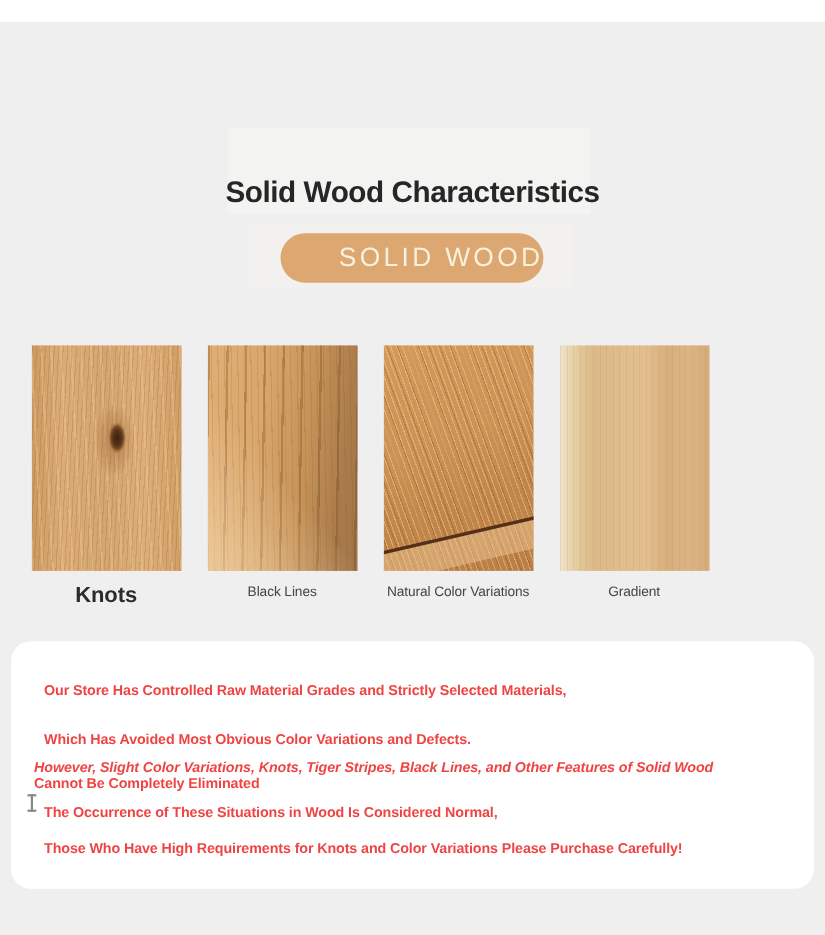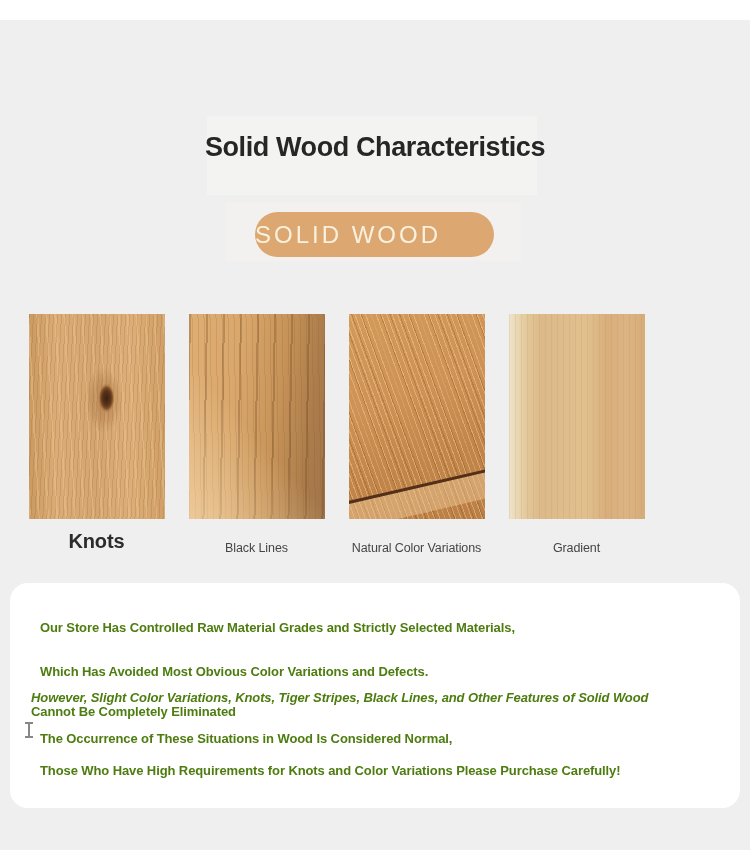--- a/index.html
+++ b/index.html
@@ -32,35 +32,35 @@
     width: 330px; height: 79px;
     background: #f3f3f2;
   }
   .badge-backdrop {
     position: absolute; left: 225px; top: 203px;
     width: 296px; height: 58px;
     background: #f2f1ef;
   }
 
   .title {
-    position: absolute; left: 0; top: 132px;
+    position: absolute; left: 0; top: 160px;
     width: 750px;
     text-align: center;
     font-size: 27px;
     font-weight: 700;
     letter-spacing: -0.4px;
     color: #262626;
   }
 
   .badge {
     position: absolute; left: 255px; top: 212px;
     width: 239px; height: 45px;
     border-radius: 23px;
     background: #dca770;
-    text-align: left;
+    text-align: right;
   }
   .badge span {
     display: inline-block;
     line-height: 45px;
     font-size: 24px;
     letter-spacing: 3px;
     color: #f8f1de;
   }
 
   
@@ -75,21 +75,21 @@
     display: flex;
     flex-direction: column;
     align-items: center;
   }
   .wood {
     position: relative;
     width: 136px; height: 205px;
     overflow: hidden;
   }
   .swatch-label {
-    margin-top: 23px;
+    margin-top: 13px;
     white-space: nowrap;
     line-height: 1;
     font-size: 12.5px;
     letter-spacing: -0.1px;
     font-weight: 500;
     color: #454545;
   }
   .swatch-label.big {
     margin-top: 12px;
     font-size: 20px;
@@ -179,21 +179,21 @@
     background: #ffffff;
     padding-top: 38px;
   }
   .card p {
     margin-left: 30px;
     font-size: 13px;
     font-weight: 600;
     letter-spacing: -0.1px;
     line-height: 14px;
     white-space: nowrap;
-    color: #4d7c0f;
+    color: #ef4444;
   }
   .card p.p2 { margin-top: 30px; }
   .card p.p3a { margin-top: 12px; margin-left: 21px; font-weight: 700; font-style: italic; }
   .card p.p3b { margin-left: 21px; font-weight: 700; }
   .card p.p4 { margin-top: 13px; }
   .card p.p5 { margin-top: 18px; }
 
   .ibeam { position: absolute; left: 15px; top: 139px; width: 8px; height: 16px; opacity: .75; }
   .ibeam::before {
     content: ""; position: absolute; left: 3px; top: 0;

